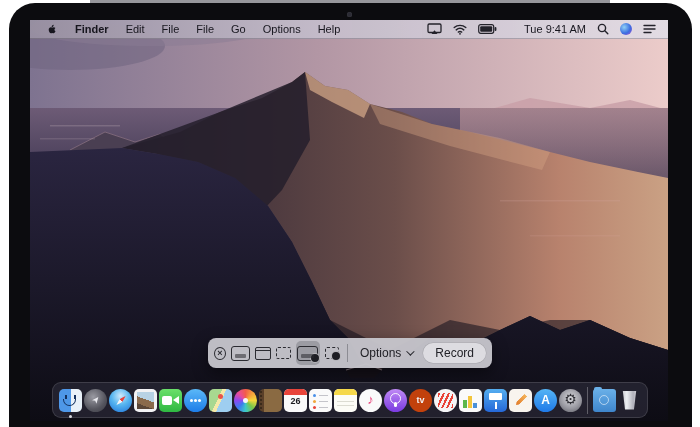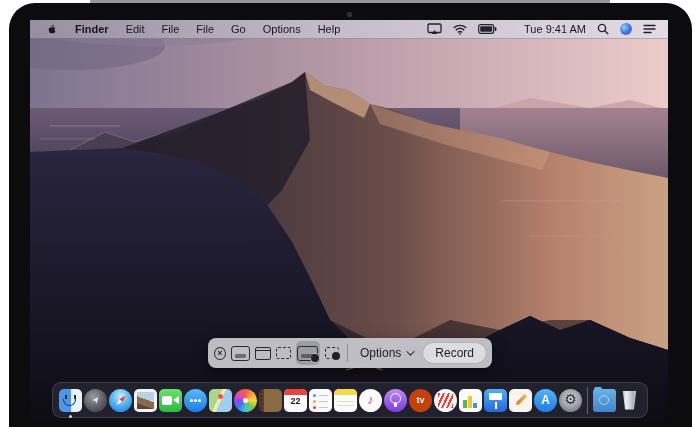--- a/index.html
+++ b/index.html
@@ -296,21 +296,21 @@
         </div>
       <div class="di launchpad"></div>
       <div class="di safari"></div>
       <div class="di mail"></div>
       <div class="di facetime"></div>
       <div class="di messages"></div>
       <div class="di maps"></div>
       <div class="di photos"></div>
       <div class="di contacts"></div>
       <div class="di calendar">
-        <span class="cal-day">22</span>
+        <span class="cal-day">26</span>
       </div>
       <div class="di reminders"></div>
       <div class="di notes"></div>
       <div class="di music">
         <span class="music-note">♪</span>
       </div>
       <div class="di podcasts"></div>
       <div class="di tv">
         <span class="tv-label">tv</span>
       </div>

